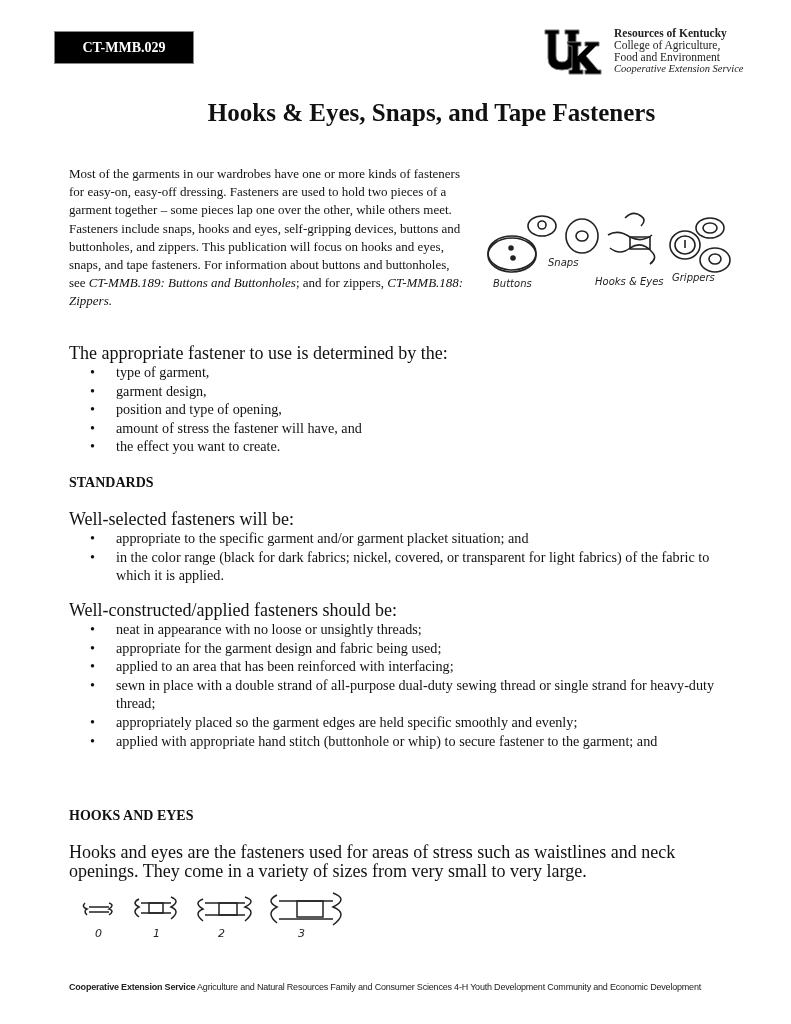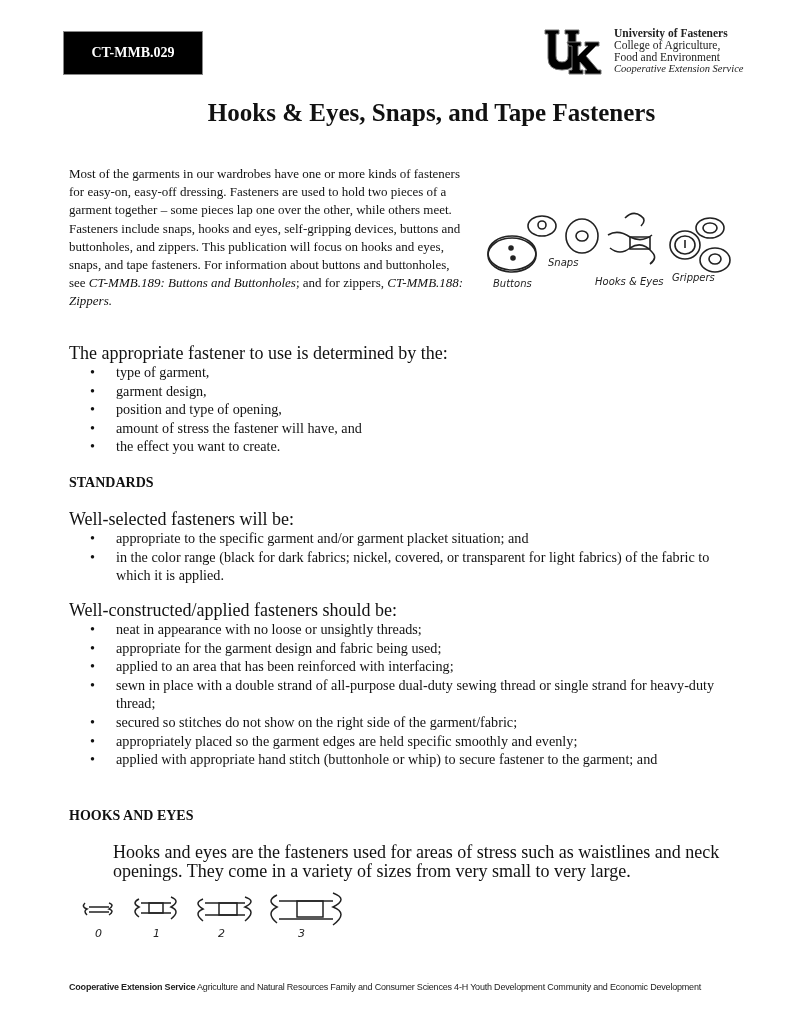--- a/index.html
+++ b/index.html
@@ -1,18 +1,18 @@
 <!DOCTYPE html>
 <html><head>
 <meta charset="utf-8">
 <style>
   html, body { margin: 0; padding: 0; background: #ffffff; }
   body { width: 791px; height: 1024px; position: relative; overflow: hidden;
          font-family: "Liberation Serif", "DejaVu Serif", serif; color: #111; }
-  .code-badge { position: absolute; left: 63px; top: 31px; width: 140px; height: 44px;
+  .code-badge { position: absolute; left: 54px; top: 31px; width: 140px; height: 33px;
                 background: #000; color: #fff; font-weight: bold; font-size: 14px;
                 display: flex; align-items: center; justify-content: center;
                 border: 1px solid #888; box-sizing: border-box; }
   .uk-logo { position: absolute; left: 543px; top: 28px; width: 62px; height: 48px; }
   .uk-text { position: absolute; left: 614px; top: 27px; font-size: 11.5px; line-height: 12px; color: #222; }
   .uk-text .l1 { font-weight: bold; }
   .uk-text .l4 { font-style: italic; font-size: 10.5px; }
   .title { position: absolute; left: 0; width: 791px; top: 99px; text-align: center;
            font-size: 25px; font-weight: bold; margin-left: 36px; }
   .intro { position: absolute; left: 69px; top: 165px; width: 400px; font-size: 13px; line-height: 18.2px; }
@@ -35,21 +35,21 @@
   <span>CT-MMB.029</span>
 </div>
 
 <svg class="uk-logo" viewBox="0 0 62 48">
   <g fill="#000" stroke="#777" stroke-width="1">
     <path d="M2 2 h14 v4 h-3 v22 q0 6 6 6 q6 0 6 -6 v-22 h-3 v-4 h14 v4 h-3 v24 q0 12 -14 12 q-14 0 -14 -12 v-24 h-3z"></path>
     <path d="M24 14 h14 v4 h-3 v10 l10 -10 h-3 v-4 h14 v4 h-3 l-10 10 l12 14 h3 v4 h-16 v-4 h2 l-7 -8 v8 h3 v4 h-14 v-4 h3 v-24 h-3z"></path>
   </g>
 </svg>
 <div class="uk-text">
-  <div class="l1">University of Fasteners</div>
+  <div class="l1">Resources of Kentucky</div>
   <div>College of Agriculture,</div>
   <div>Food and Environment</div>
   <div class="l4">Cooperative Extension Service</div>
 </div>
 
 <div class="title">Hooks &amp; Eyes, Snaps, and Tape Fasteners</div>
 
 <div class="intro"><span>Most of the garments in our wardrobes have one or more kinds of fasteners for easy-on, easy-off dressing. Fasteners are used to hold two pieces of a garment together – some pieces lap one over the other, while others meet. Fasteners include snaps, hooks and eyes, self-gripping devices, buttons and buttonholes, and zippers. This publication will focus on hooks and eyes, snaps, and tape fasteners. For information about buttons and buttonholes, see </span><i>CT-MMB.189: Buttons and Buttonholes</i><span>; and for zippers, </span><i>CT-MMB.188: Zippers.</i></div>
 
 <svg class="fig-fasteners" viewBox="0 0 255 103">
@@ -104,27 +104,26 @@
   <li>appropriate to the specific garment and/or garment placket situation; and</li>
   <li>in the color range (black for dark fabrics; nickel, covered, or transparent for light fabrics) of the fabric to which it is applied.</li>
 </ul>
 
 <div class="para" style="top:601px;">Well-constructed/applied fasteners should be:</div>
 <ul class="bl" style="top:620px; width:640px;">
   <li>neat in appearance with no loose or unsightly threads;</li>
   <li>appropriate for the garment design and fabric being used;</li>
   <li>applied to an area that has been reinforced with interfacing;</li>
   <li>sewn in place with a double strand of all-purpose dual-duty sewing thread or single strand for heavy-duty thread;</li>
-  <li>secured so stitches do not show on the right side of the garment/fabric;</li>
   <li>appropriately placed so the garment edges are held specific smoothly and evenly;</li>
   <li>applied with appropriate hand stitch (buttonhole or whip) to secure fastener to the garment; and</li>
 </ul>
 
 <div class="heading" style="top:808px;">HOOKS AND EYES</div>
-<div class="para" style="top:843px; width:650px;margin-left:44px;">Hooks and eyes are the fasteners used for areas of stress such as waistlines and neck openings. They come in a variety of sizes from very small to very large.</div>
+<div class="para" style="top:843px; width:650px;">Hooks and eyes are the fasteners used for areas of stress such as waistlines and neck openings. They come in a variety of sizes from very small to very large.</div>
 
 <svg class="fig-hooks" viewBox="0 0 290 60">
   <g fill="none" stroke="#222" stroke-width="1.5">
     <g>
       <path d="M10 18 q-4 4 2 6 q-4 2 0 6 M14 22 h20 M14 27 h20 M34 18 q6 2 0 6 q6 2 0 6"></path>
     </g>
     <g>
       <path d="M64 14 q-8 4 0 8 q-8 4 0 10 M66 18 h30 M66 28 h30 M96 12 q10 4 0 10 q10 4 0 12"></path>
       <rect x="74" y="18" width="14" height="10"></rect>
     </g>

